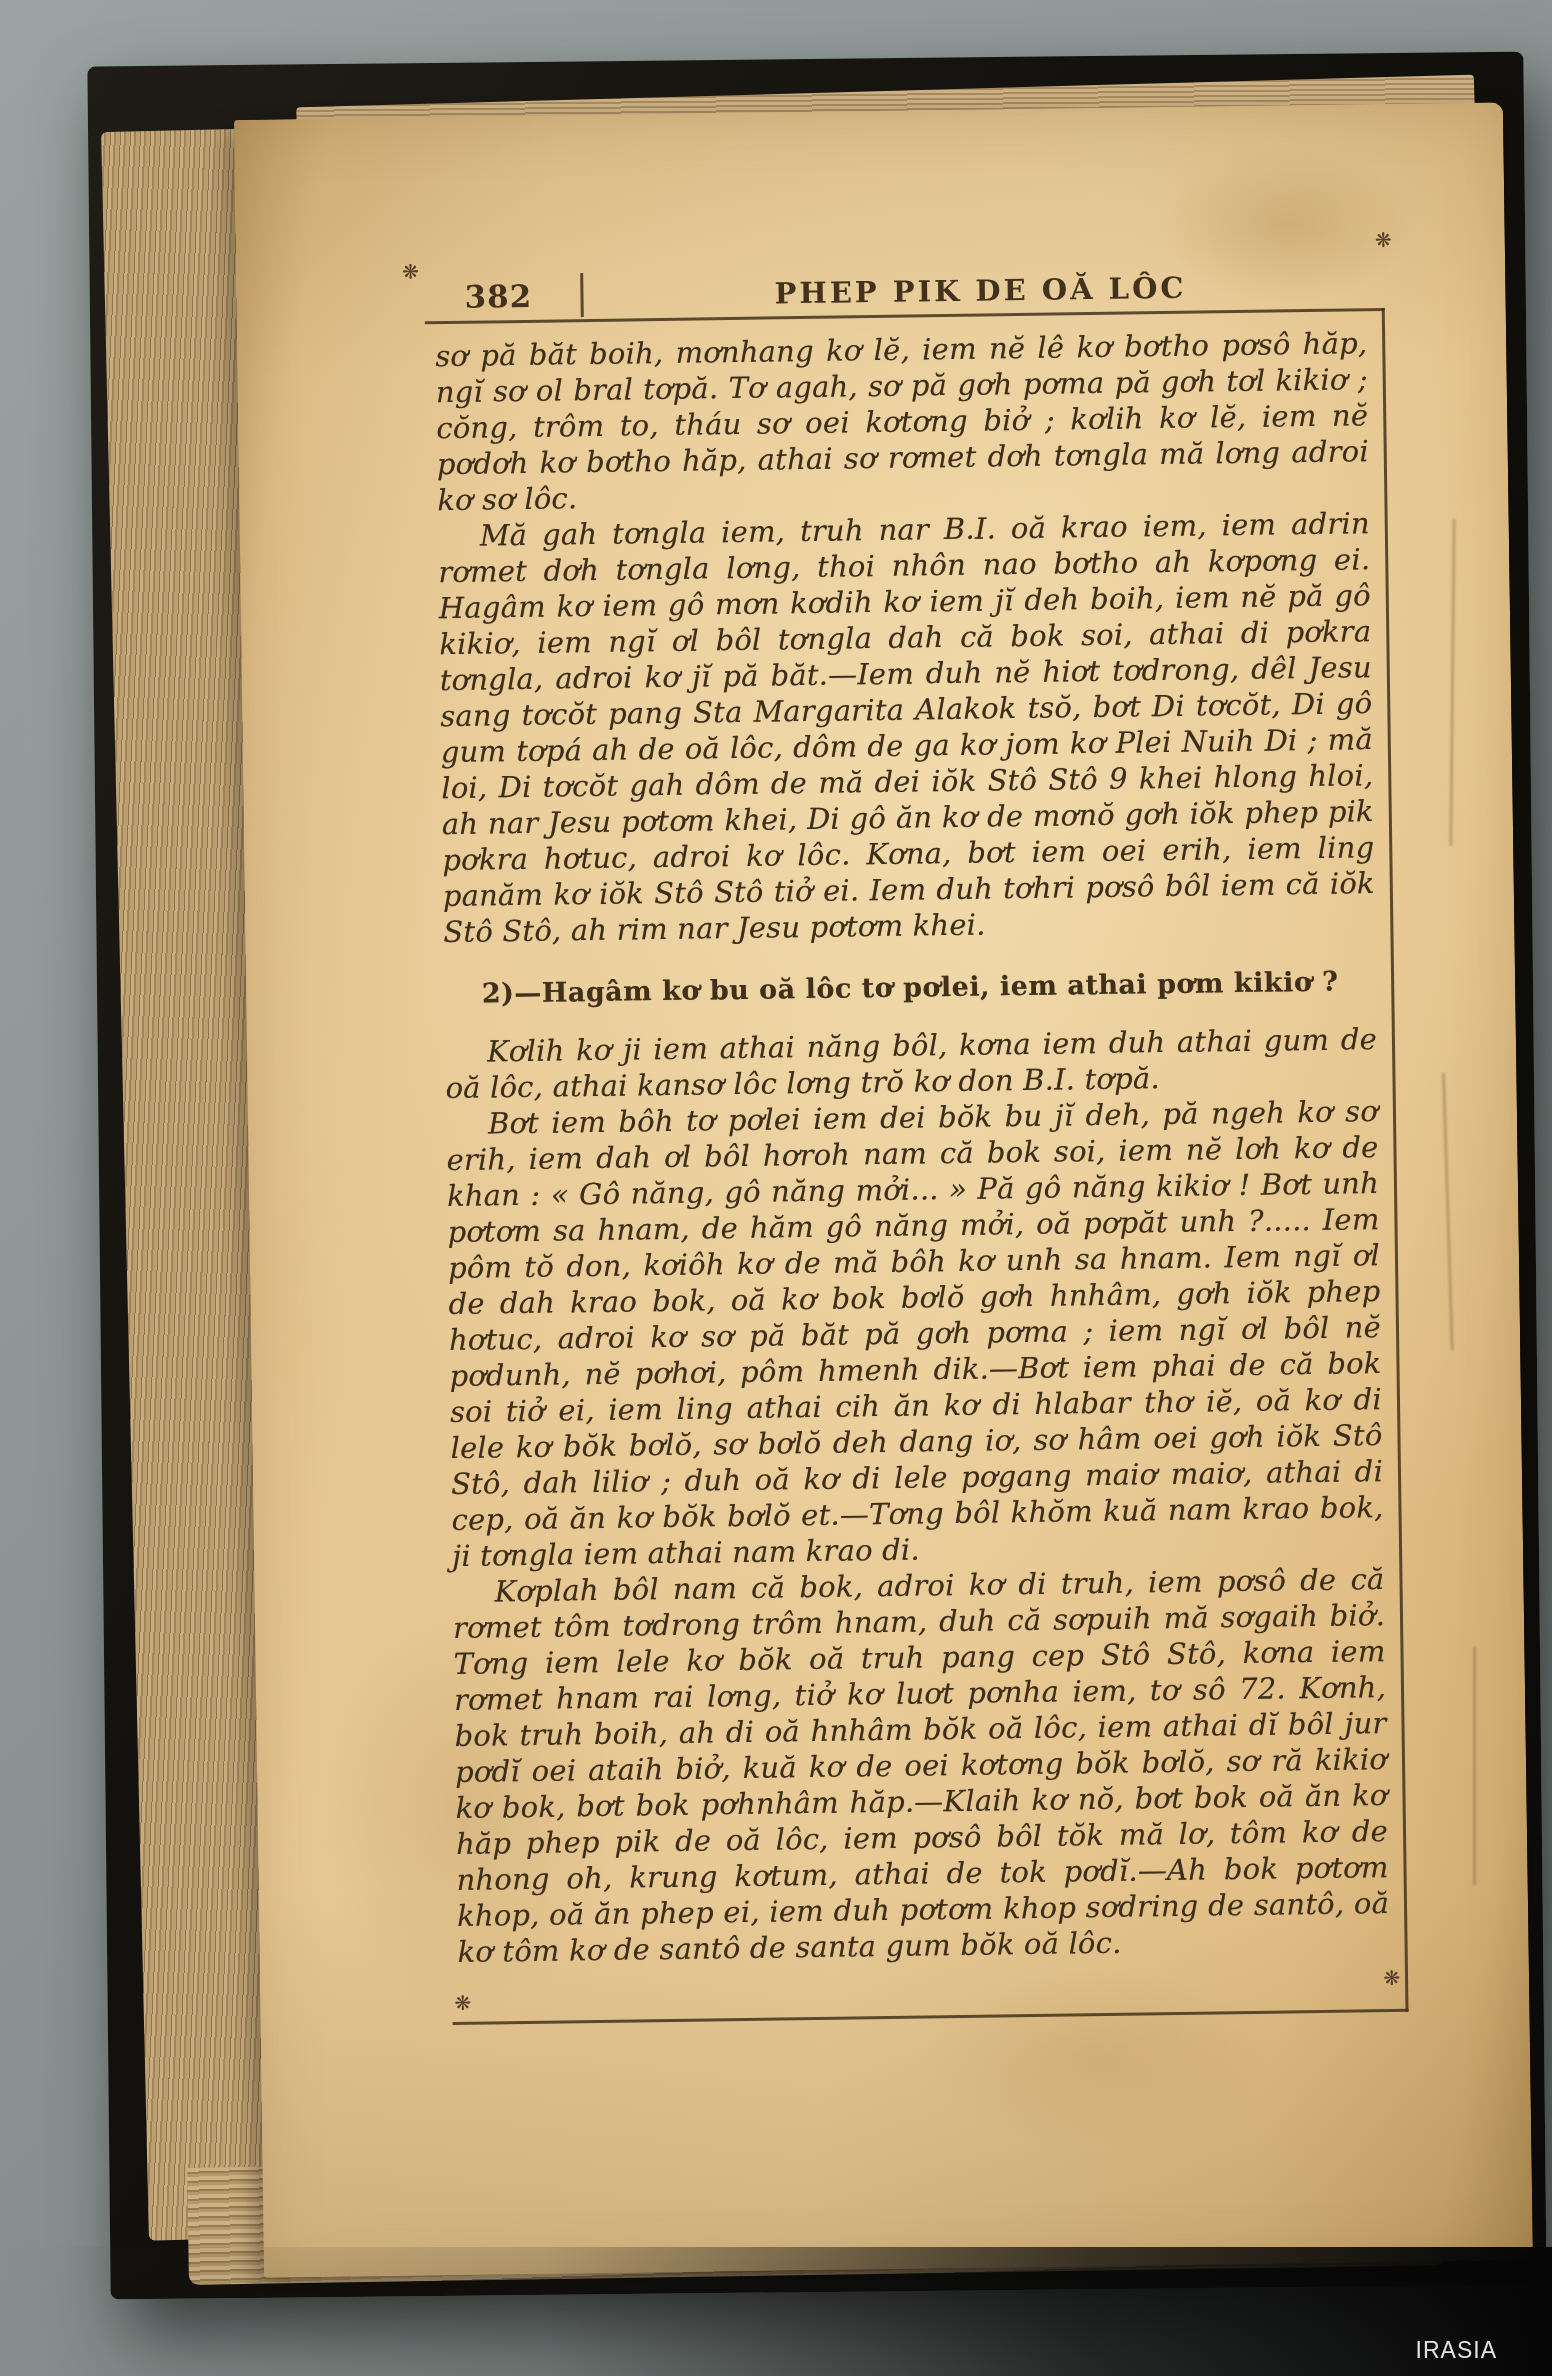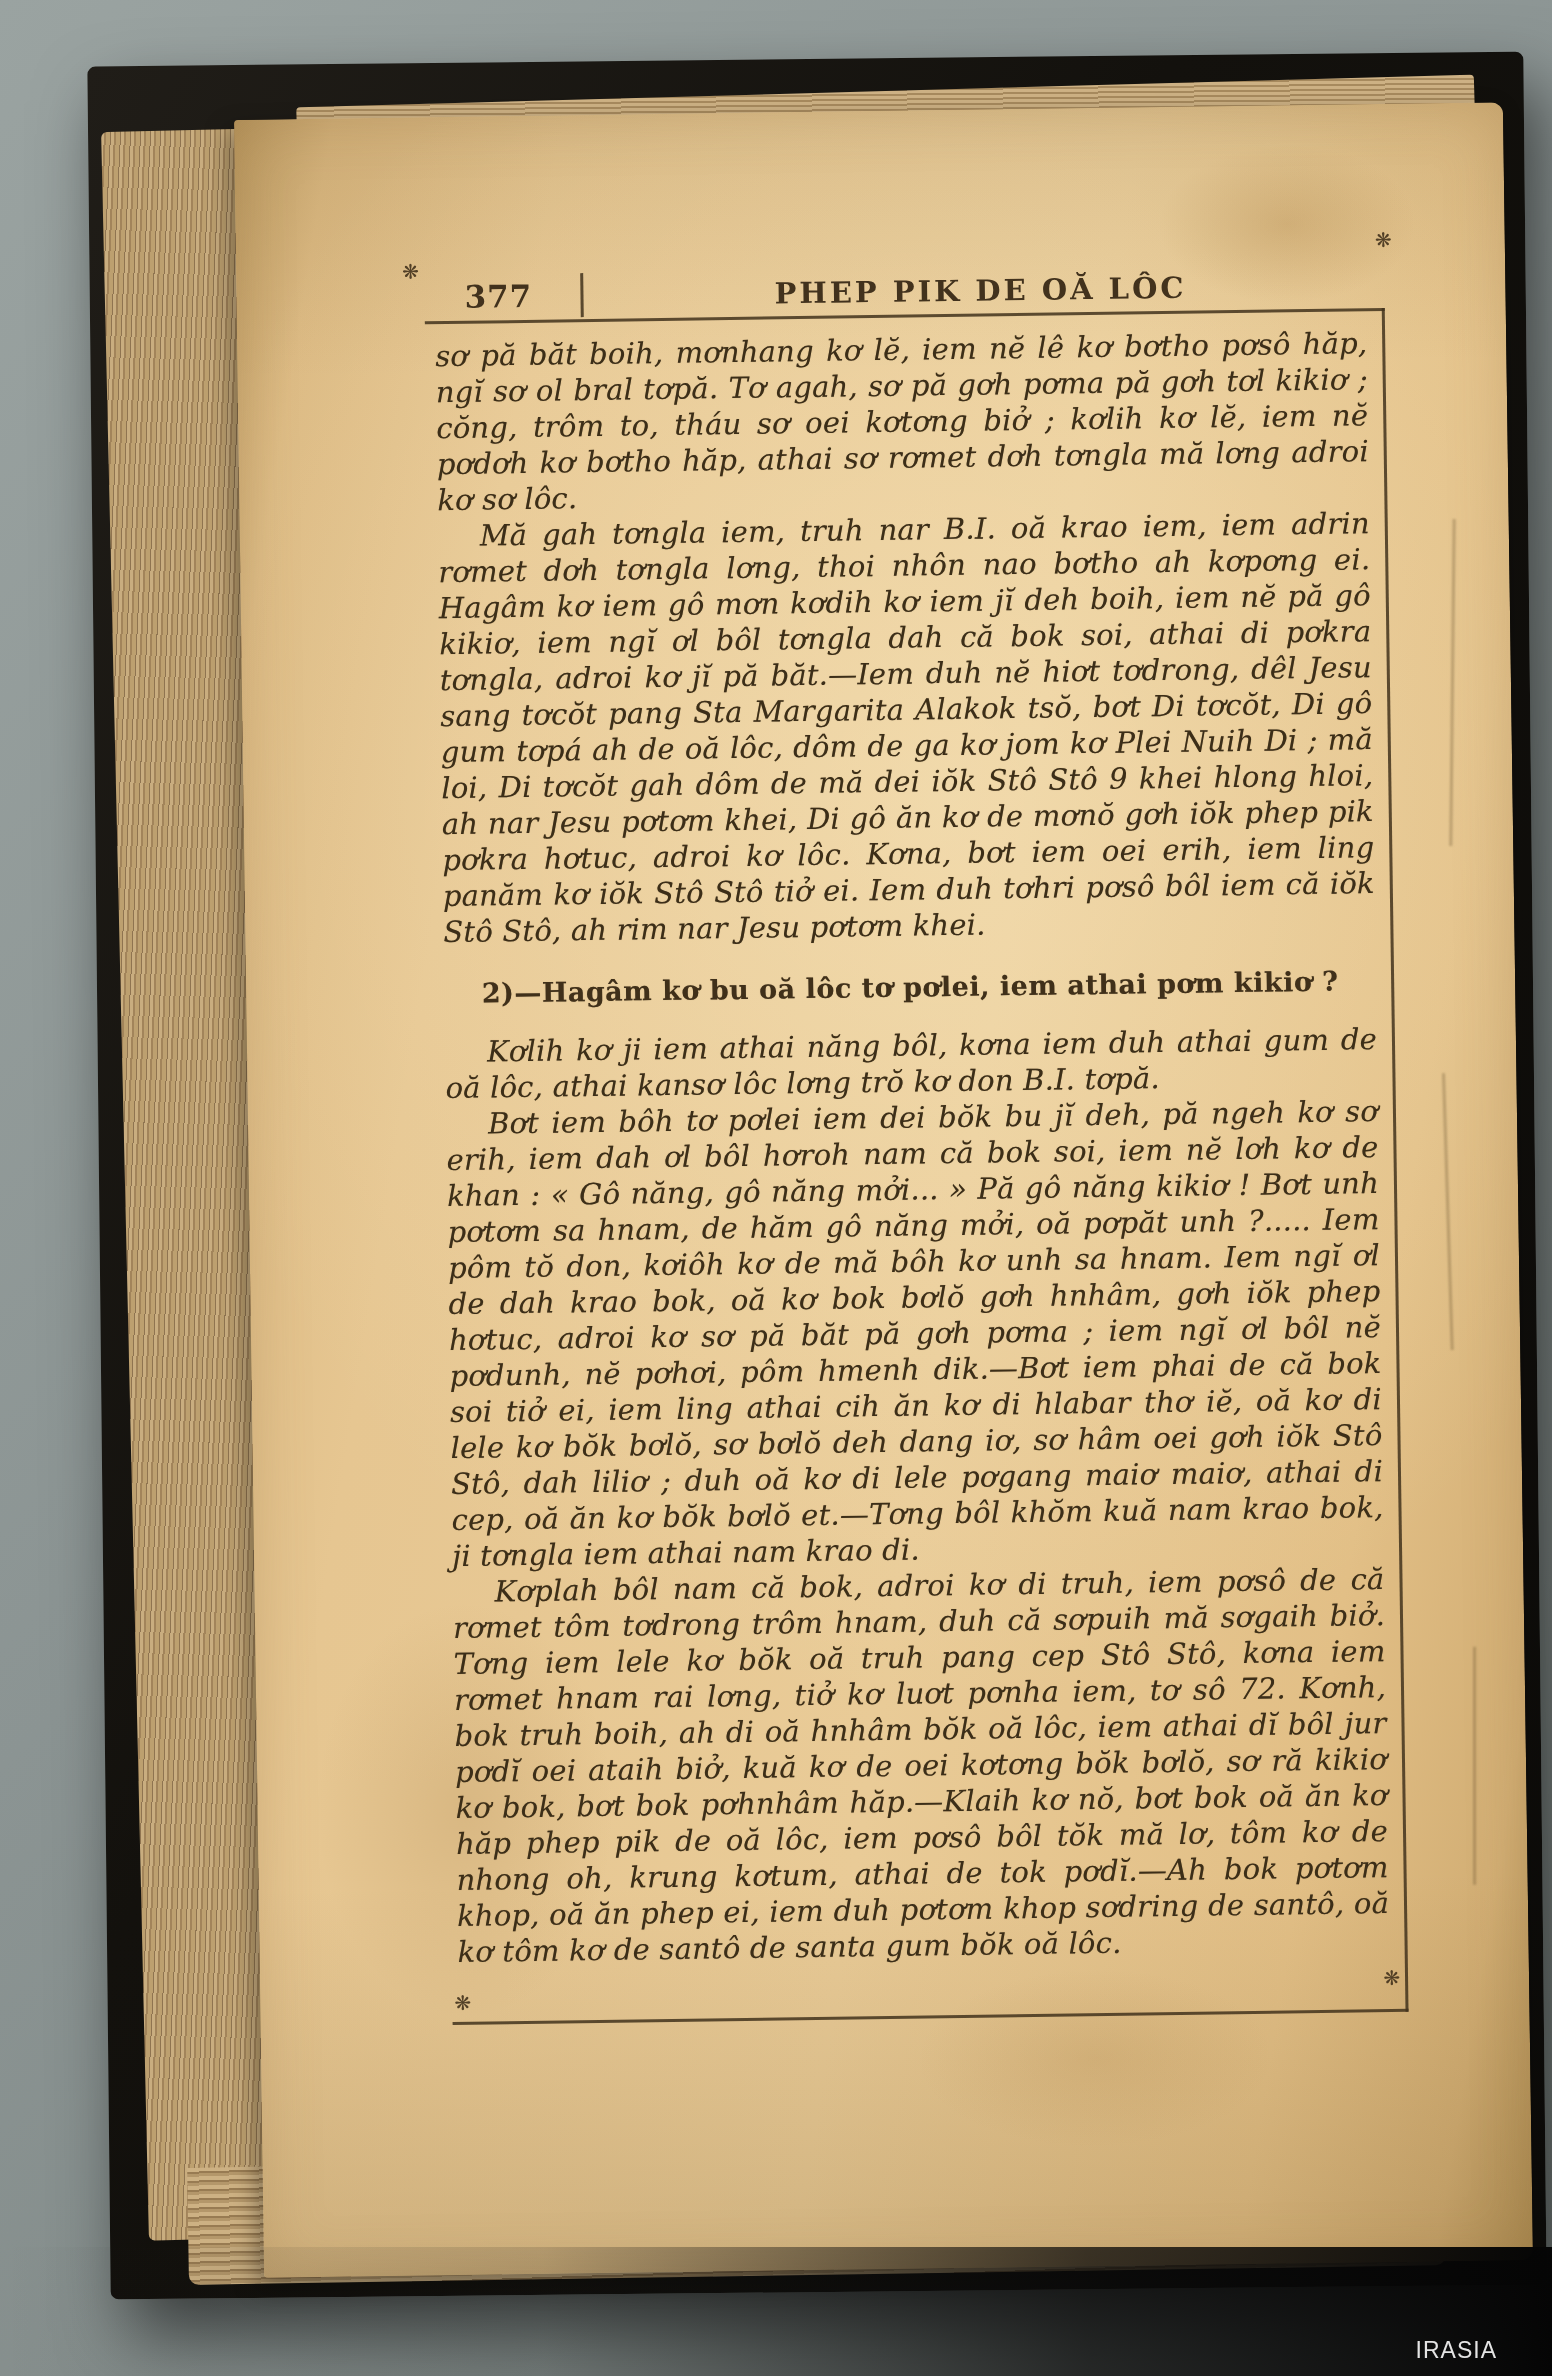--- a/index.html
+++ b/index.html
@@ -188,21 +188,21 @@
     <div class="crease c3"></div>
 
     <div class="frame">
 
       <span class="orn tl">❋</span>
       <span class="orn tr">❋</span>
       <span class="orn bl">❋</span>
       <span class="orn br">❋</span>
 
       <div class="header">
-        <div class="pagenum">377</div>
+        <div class="pagenum">382</div>
         <div class="hdiv"></div>
         <div class="htitle">PHEP PIK DE OĂ LÔC</div>
       </div>
 
       <div class="rule rule-top"></div>
       <div class="rule rule-right"></div>
       <div class="rule rule-bottom"></div>
 
       <div class="body">
           <p class="continuation">sơ pă băt boih, mơnhang kơ lĕ, iem nĕ lê kơ bơtho pơsô hăp, ngĭ sơ ol bral tơpă. Tơ agah, sơ pă gơh pơma pă gơh tơl kikiơ ; cŏng, trôm to, tháu sơ oei kơtơng biở ; kơlih kơ lĕ, iem nĕ pơdơh kơ bơtho hăp, athai sơ rơmet dơh tơngla mă lơng adroi kơ sơ lôc.</p>

